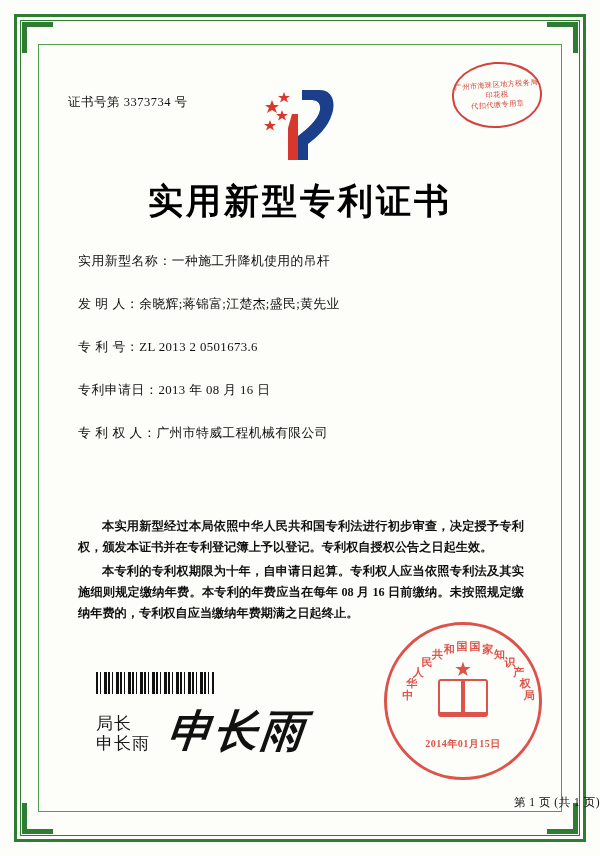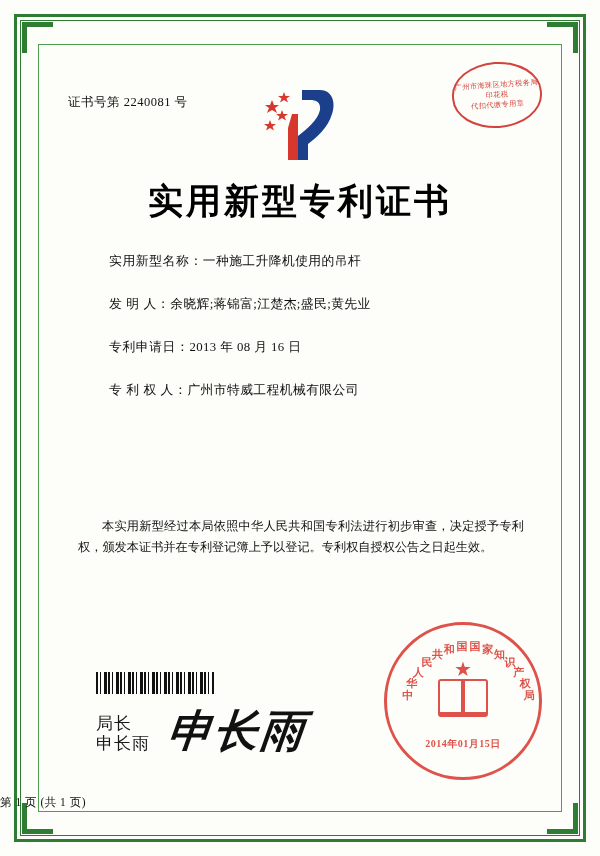--- a/index.html
+++ b/index.html
@@ -115,21 +115,20 @@
     left: 78px;
     top: 252px;
     width: 450px;
   }
   .field-row {
     font-size: 12.8px;
     line-height: 18px;
     margin-bottom: 25px;
     color: #111;
     white-space: nowrap;
-    margin-left: 31px;
   }
   .field-label {
     display: inline-block;
     letter-spacing: 0.6px;
   }
   .field-value {
     display: inline;
     letter-spacing: 0.4px;
   }
 
@@ -140,20 +139,21 @@
     top: 516px;
     width: 446px;
     font-size: 12.2px;
     line-height: 21px;
     text-align: justify;
     color: #111;
   }
   .body-text p {
     margin: 0 0 3px 0;
     text-indent: 24px;
+    font-weight: bold;
   }
 
   
   .barcode {
     position: absolute;
     left: 96px;
     top: 672px;
     width: 118px;
     height: 22px;
     background:
@@ -244,40 +244,40 @@
     letter-spacing: 0.5px;
     font-weight: bold;
   }
 
   
   .footer {
     position: absolute;
     left: 0;
     right: 0;
     bottom: 46px;
-    text-align: left;
+    text-align: right;
     font-size: 11.5px;
     color: #111;
     letter-spacing: 0.5px;
   }
 </style>
 </head>
 <body>
 
 <div class="page">
 
   <div class="border-outer"></div>
   <div class="border-mid"></div>
   <div class="border-inner"></div>
   <div class="corner tl"></div>
   <div class="corner tr"></div>
   <div class="corner bl"></div>
   <div class="corner br"></div>
 
-  <div class="cert-no">证书号第 2240081 号</div>
+  <div class="cert-no">证书号第 3373734 号</div>
 
   <div class="logo">
     <svg width="78" height="82" viewBox="0 0 78 82">
       <path d="M40 6 L58 6 C70 6 74 18 70 30 C66 44 54 54 46 60 L46 76 L36 76 L36 52 C44 46 56 36 58 26 C59 18 54 16 48 16 L40 16 Z" fill="#1b3f8b"></path>
       <path d="M30 30 L36 30 L36 76 L26 76 L26 44 Z" fill="#d8372e"></path>
       <polygon points="10,16 12,21 17,21 13,24 15,29 10,26 5,29 7,24 3,21 8,21" fill="#d8372e"></polygon>
       <polygon points="22,8 23.5,12 28,12 24.5,14.5 26,18.5 22,16 18,18.5 19.5,14.5 16,12 20.5,12" fill="#d8372e"></polygon>
       <polygon points="20,26 21.5,30 26,30 22.5,32.5 24,36.5 20,34 16,36.5 17.5,32.5 14,30 18.5,30" fill="#d8372e"></polygon>
       <polygon points="8,36 9.5,40 14,40 10.5,42.5 12,46.5 8,44 4,46.5 5.5,42.5 2,40 6.5,40" fill="#d8372e"></polygon>
     </svg>
@@ -294,29 +294,33 @@
   <div class="title">实用新型专利证书</div>
 
   <div class="fields">
     <div class="field-row">
       <span class="field-label">实用新型名称：</span><span class="field-value">一种施工升降机使用的吊杆</span>
     </div>
     <div class="field-row">
       <span class="field-label">发 明 人：</span><span class="field-value">余晓辉;蒋锦富;江楚杰;盛民;黄先业</span>
     </div>
     <div class="field-row">
+      <span class="field-label">专 利 号：</span><span class="field-value">ZL 2013 2 0501673.6</span>
+    </div>
+    <div class="field-row">
       <span class="field-label">专利申请日：</span><span class="field-value">2013 年 08 月 16 日</span>
     </div>
     <div class="field-row">
       <span class="field-label">专 利 权 人：</span><span class="field-value">广州市特威工程机械有限公司</span>
     </div>
   </div>
 
   <div class="body-text">
     <p>本实用新型经过本局依照中华人民共和国专利法进行初步审查，决定授予专利权，颁发本证书并在专利登记簿上予以登记。专利权自授权公告之日起生效。</p>
+    <p>本专利的专利权期限为十年，自申请日起算。专利权人应当依照专利法及其实施细则规定缴纳年费。本专利的年费应当在每年 08 月 16 日前缴纳。未按照规定缴纳年费的，专利权自应当缴纳年费期满之日起终止。</p>
   </div>
 
   <div class="barcode"></div>
 
   <div class="sig-block">
     <div>局长</div>
     <div>申长雨</div>
   </div>
   <div class="sig-script">申长雨</div>
 

